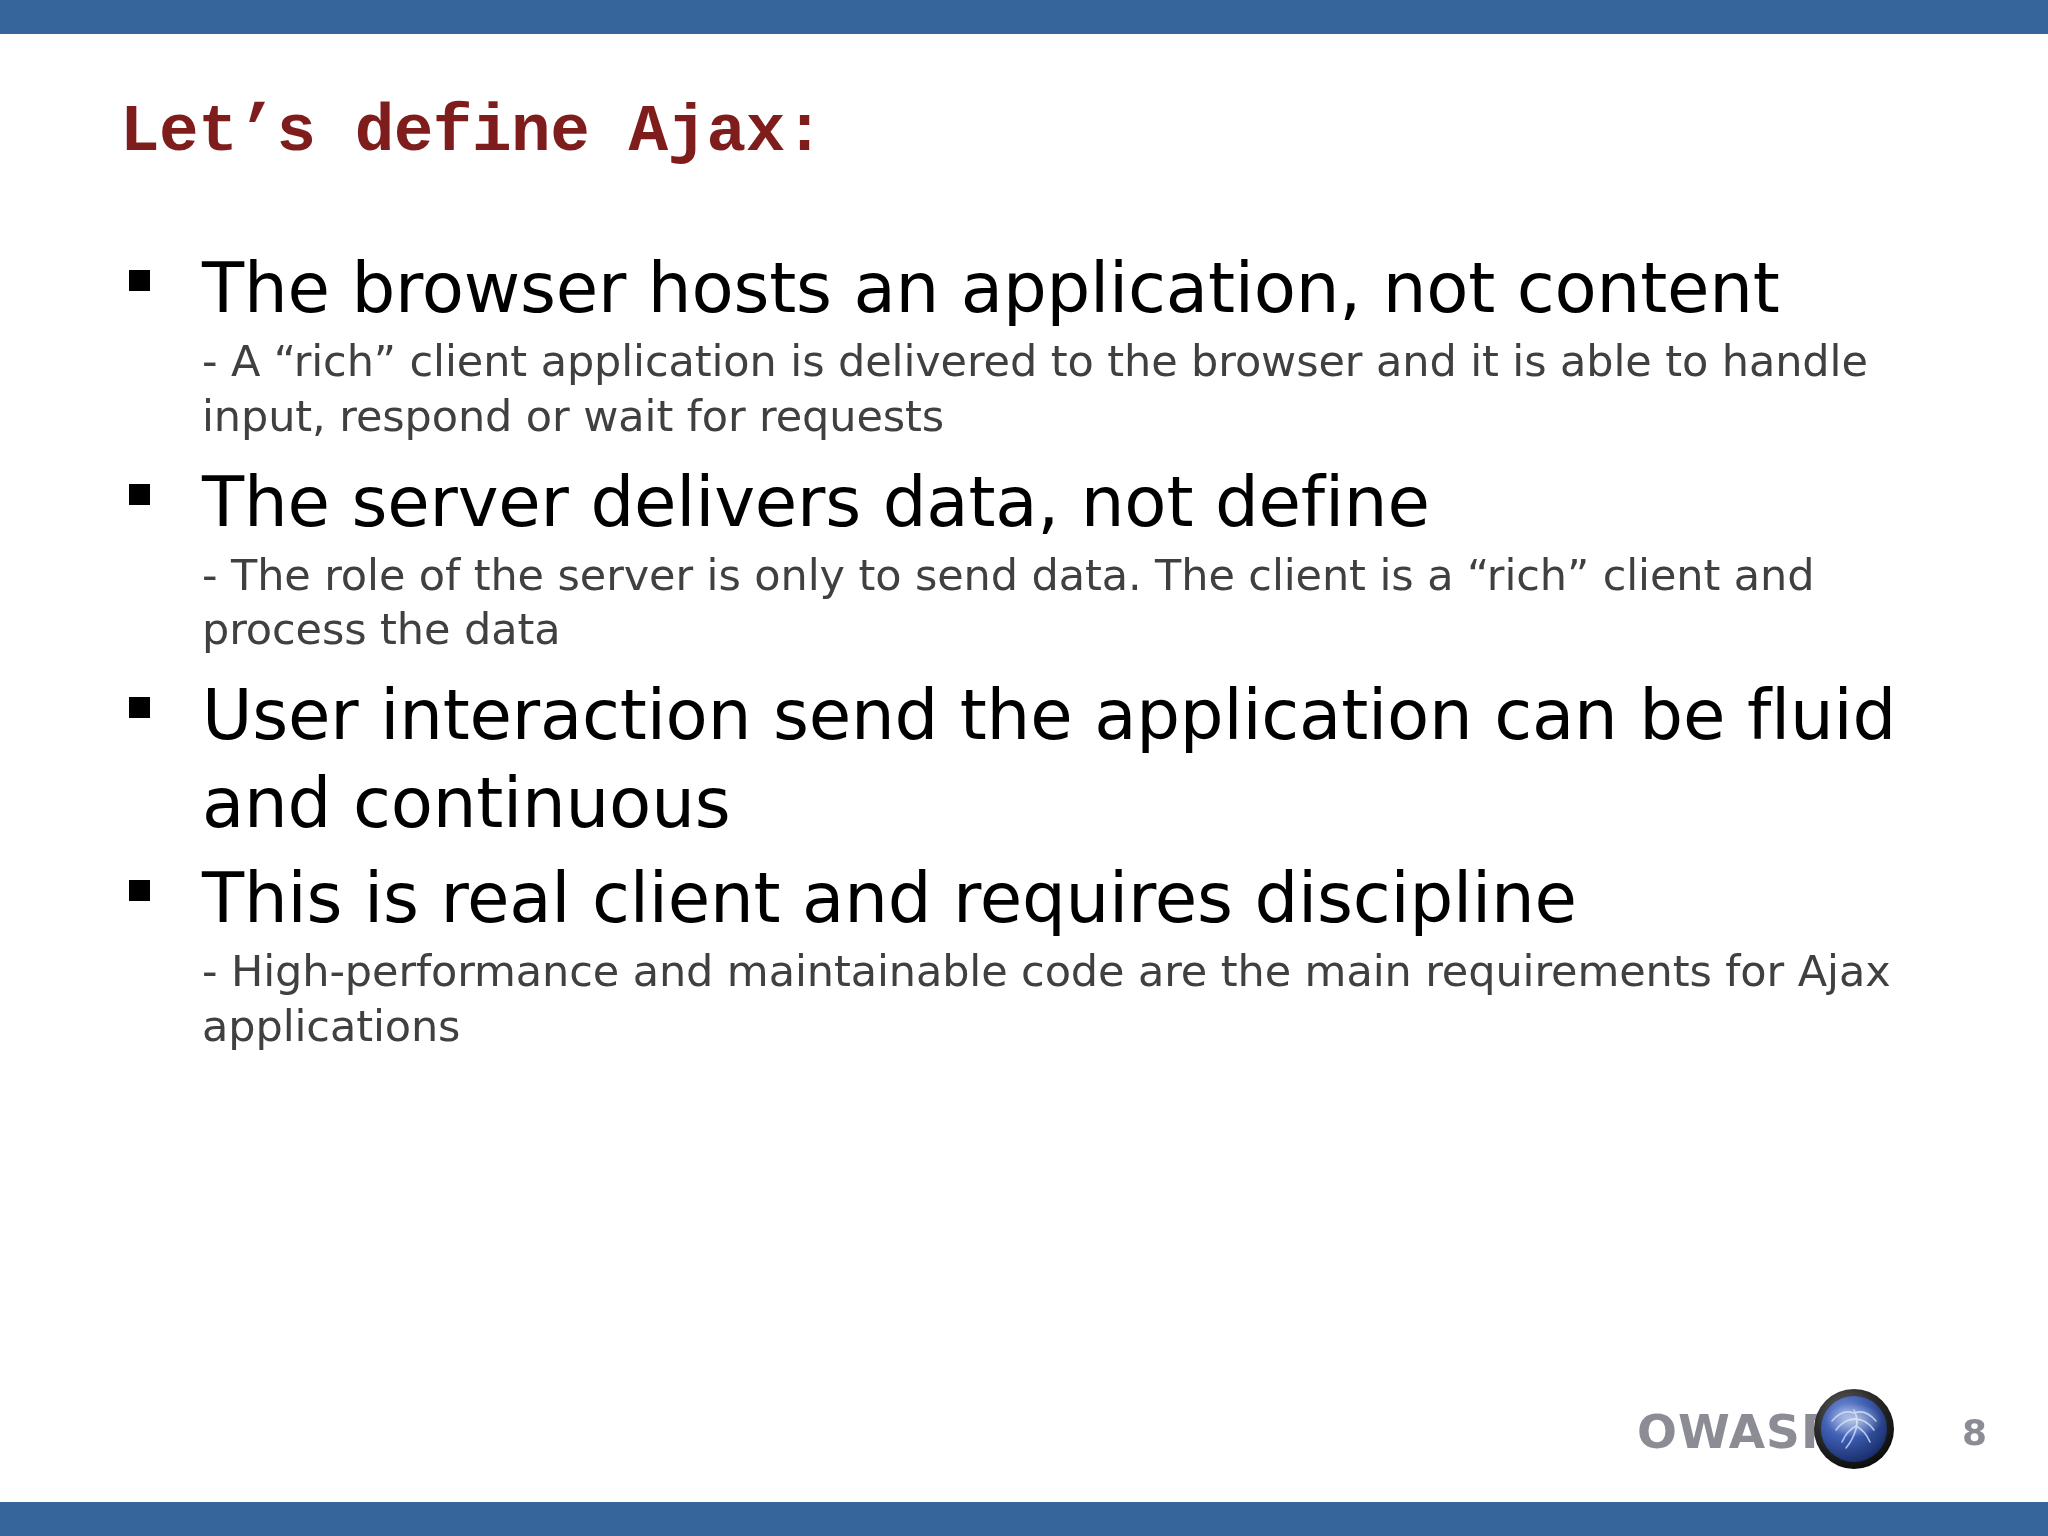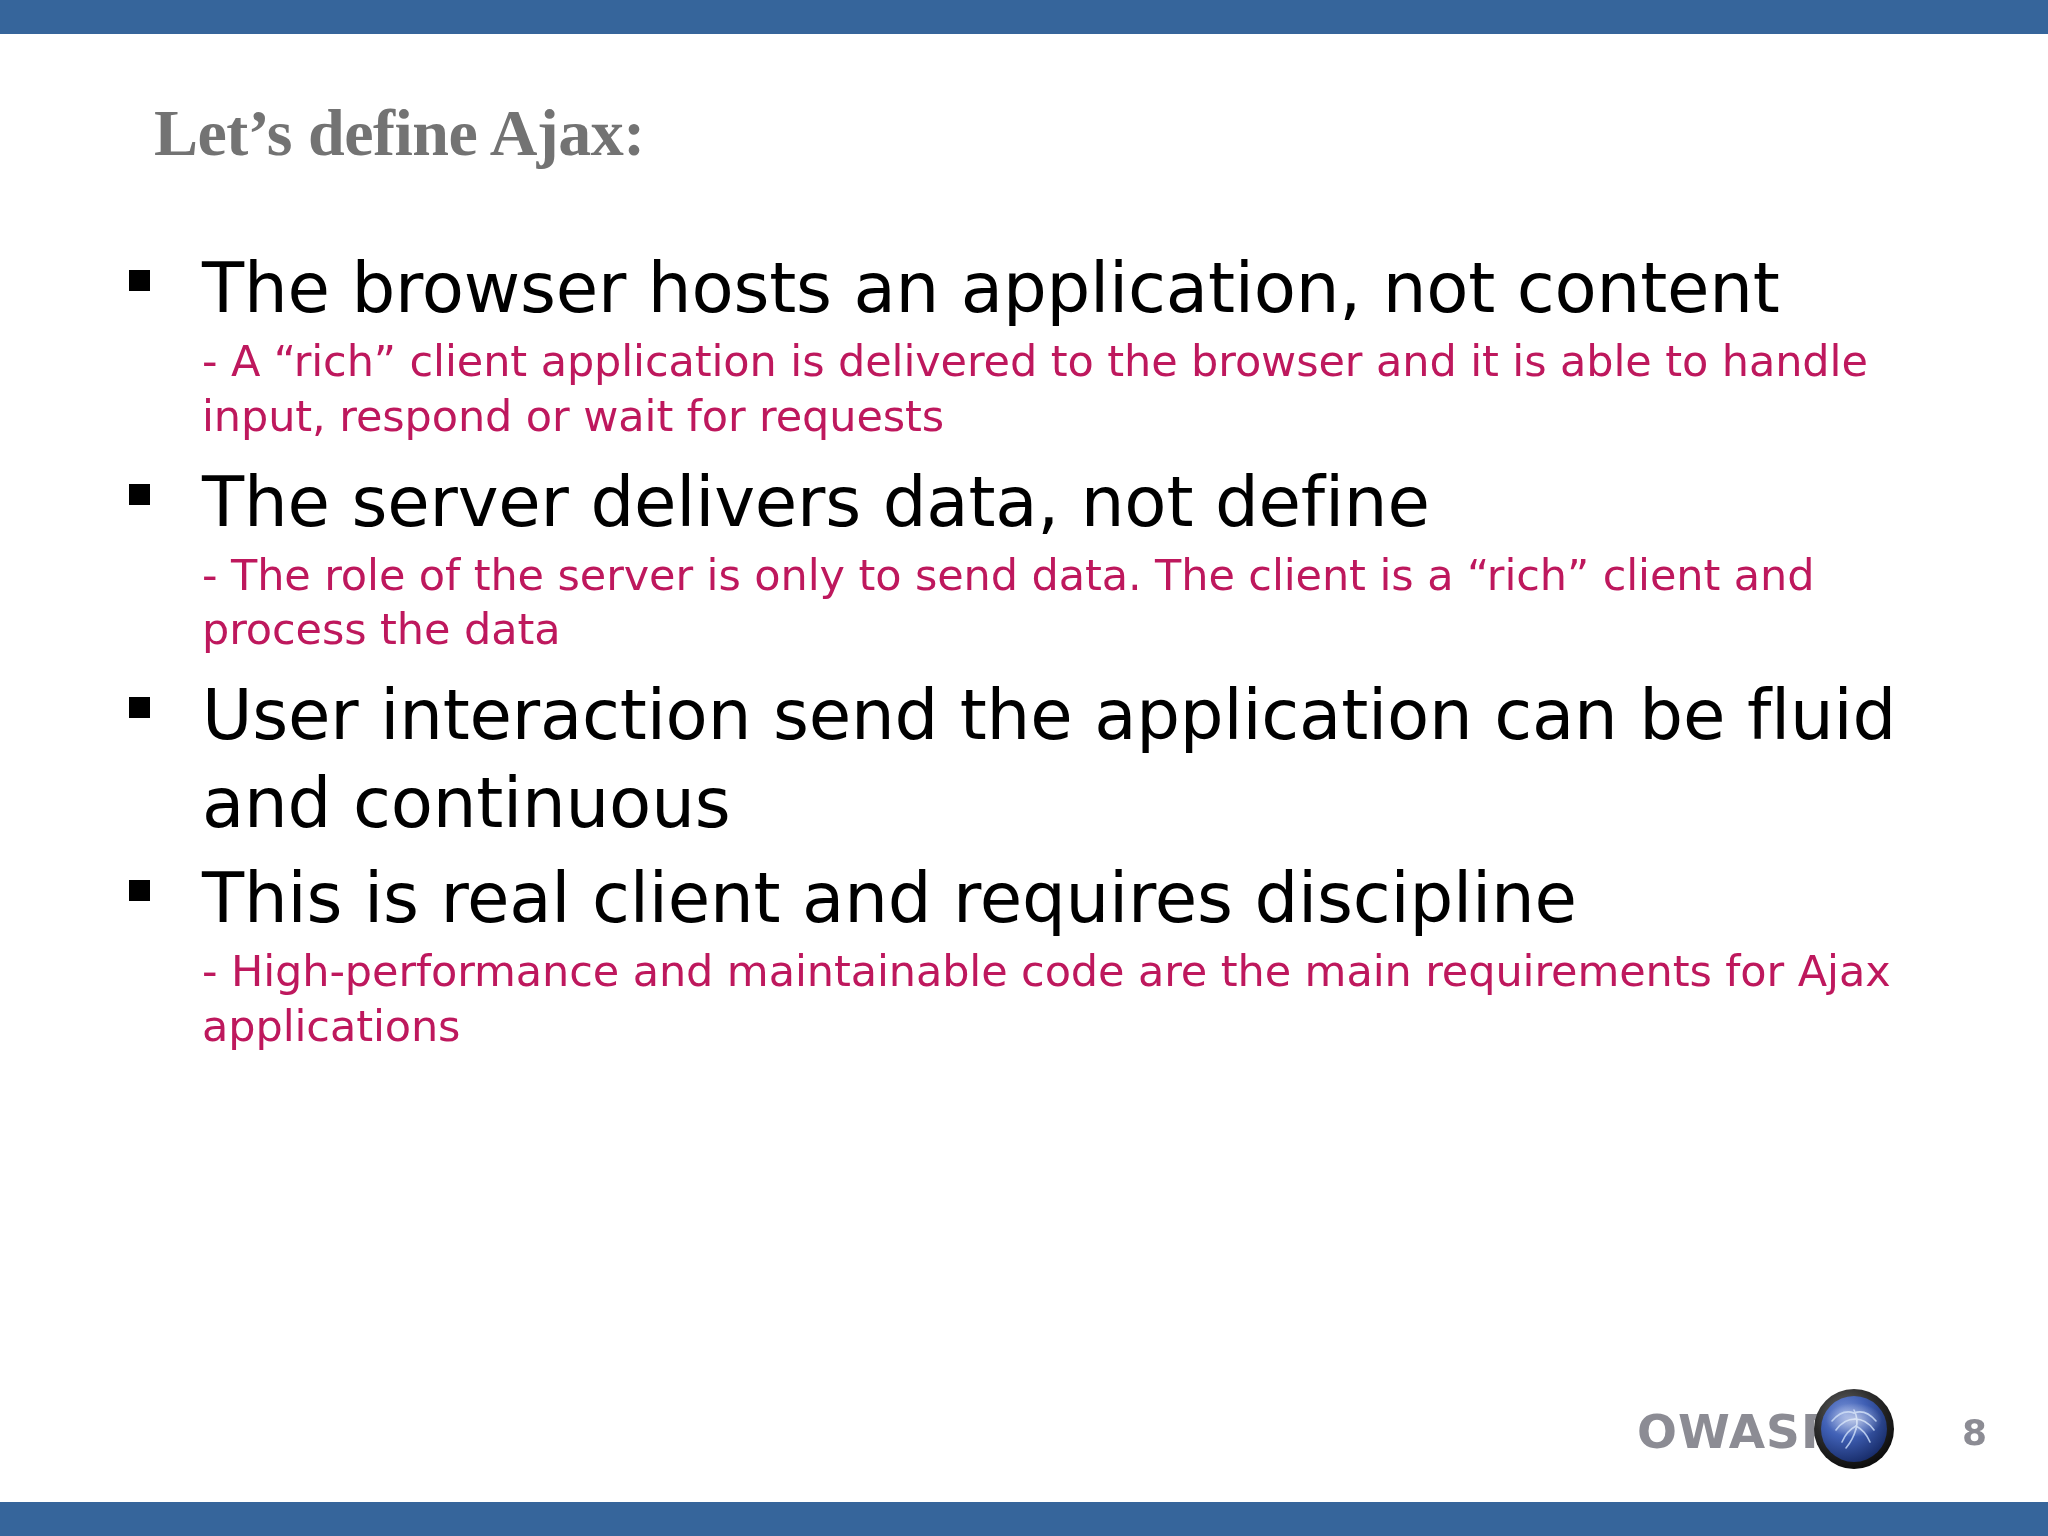--- a/index.html
+++ b/index.html
@@ -31,28 +31,27 @@
     bottom: 0;
     width: 2048px;
     height: 34px;
     background: #36659B;
   }
   .title {
     position: absolute;
     left: 120px;
     top: 100px;
     width: 1800px;
-    font-family: Liberation Serif, serif;
+    font-family: Liberation Mono, monospace;
     font-weight: bold;
     font-size: 66px;
     line-height: 1.0;
-    color: #737373;
+    color: #7f1d1d;
     letter-spacing: -0.5px;
     white-space: nowrap;
-    margin-left: 34px;
   }
   .content {
     position: absolute;
     left: 120px;
     top: 244px;
     width: 1830px;
   }
   .bullet-block {
     position: relative;
     margin: 0 0 6px 0;
@@ -72,21 +71,21 @@
   .bullet-text {
     font-size: 69px;
     line-height: 1.28;
     color: #000000;
     letter-spacing: -0.2px;
   }
   .sub-text {
     padding-left: 82px;
     font-size: 43px;
     line-height: 1.27;
-    color: #be185d;
+    color: #404040;
     letter-spacing: -0.1px;
     margin-top: 2px;
     margin-bottom: 14px;
   }
   .footer {
     position: absolute;
     right: 0;
     bottom: 34px;
     width: 2048px;
     height: 120px;

